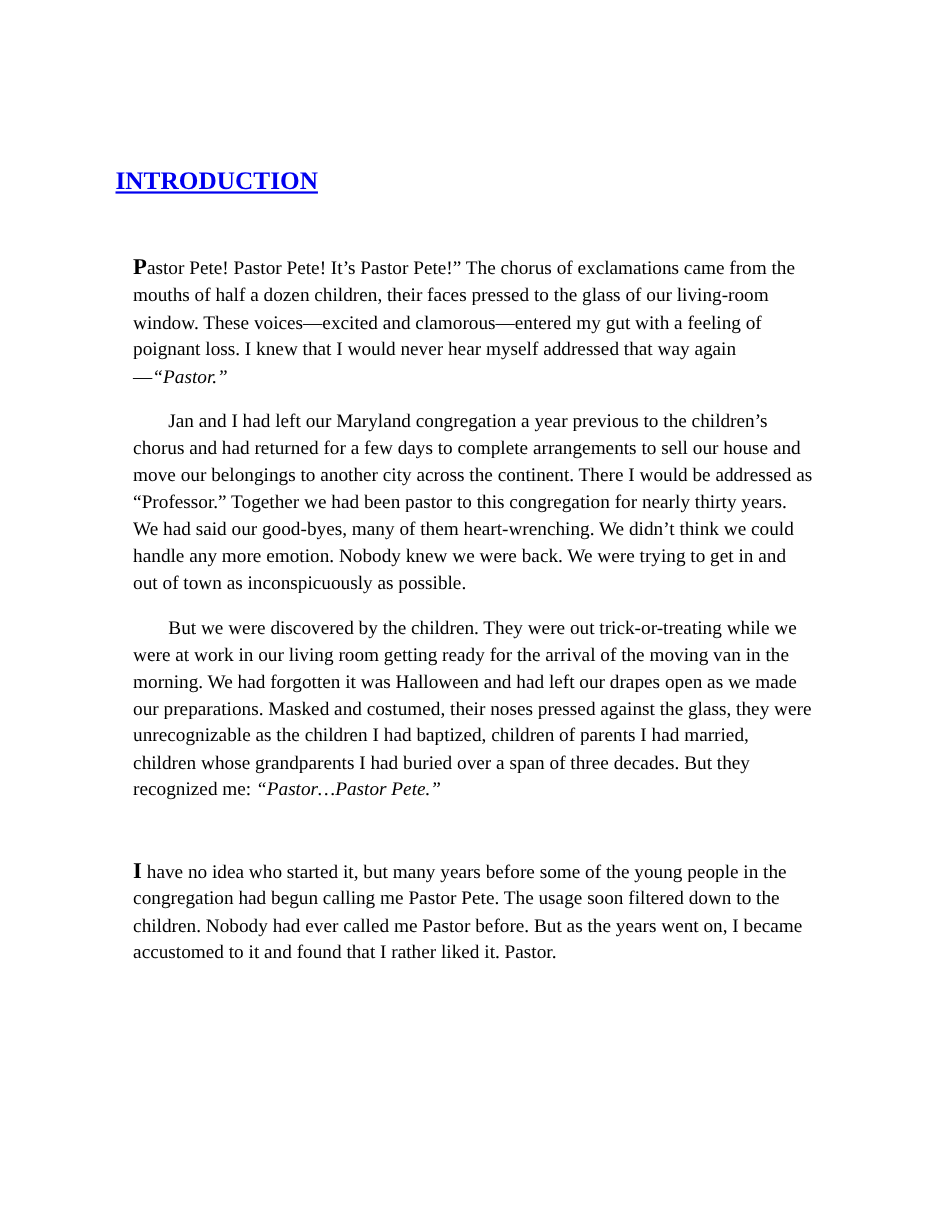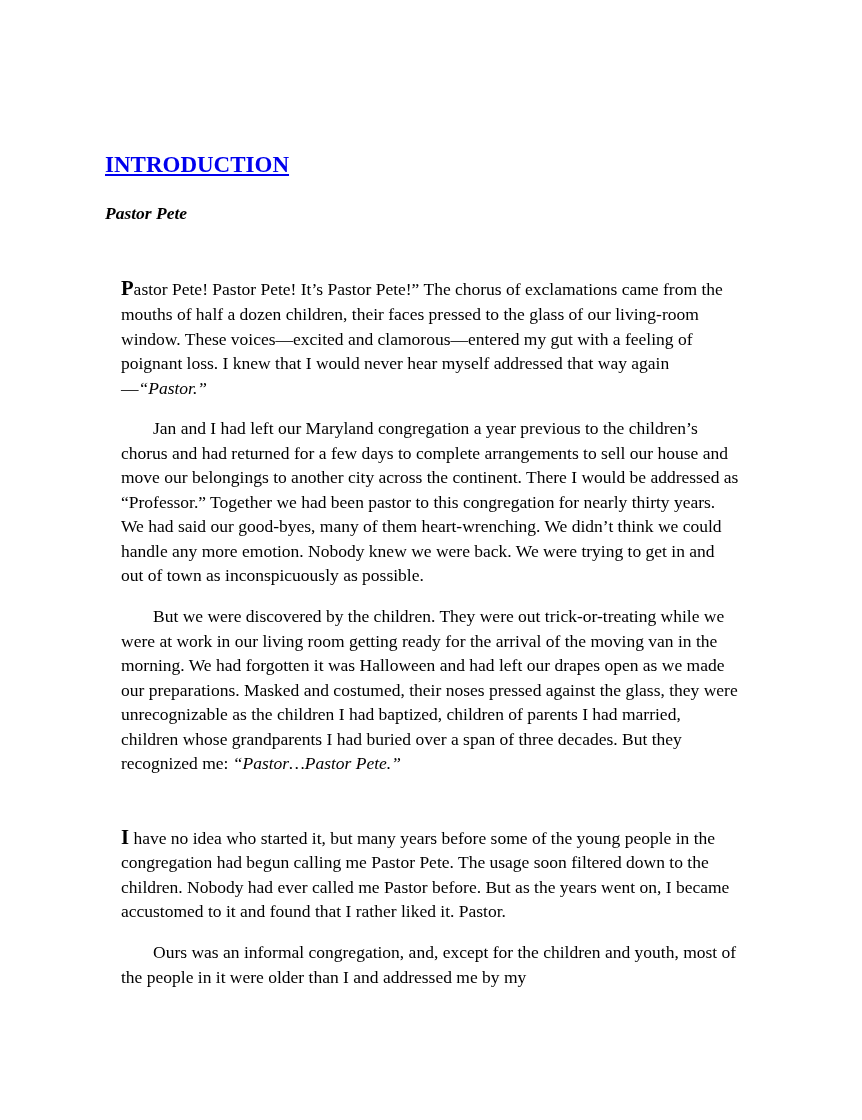--- a/index.html
+++ b/index.html
@@ -63,26 +63,24 @@
   .ital {
     font-style: italic;
   }
 </style>
 </head>
 <body>
 
 <div class="page">
   <div class="content">
     <a class="chapter-heading" style="color: rgb(0, 0, 238);">INTRODUCTION</a>
-    <div class="subheading">Pastor Pete</div>
     <div class="body-text" id="body-container">
         <div class="section">
           <p class="para"><span class="lead">P</span><span>astor Pete! Pastor Pete! It’s Pastor Pete!” The chorus of exclamations came from the mouths of half a dozen children, their faces pressed to the glass of our living-room window. These voices—excited and clamorous—entered my gut with a feeling of poignant loss. I knew that I would never hear myself addressed that way again—</span><span class="ital">“Pastor.”</span></p>
           <p class="para indent"><span>Jan and I had left our Maryland congregation a year previous to the children’s chorus and had returned for a few days to complete arrangements to sell our house and move our belongings to another city across the continent. There I would be addressed as “Professor.” Together we had been pastor to this congregation for nearly thirty years. We had said our good-byes, many of them heart-wrenching. We didn’t think we could handle any more emotion. Nobody knew we were back. We were trying to get in and out of town as inconspicuously as possible.</span></p>
           <p class="para indent"><span>But we were discovered by the children. They were out trick-or-treating while we were at work in our living room getting ready for the arrival of the moving van in the morning. We had forgotten it was Halloween and had left our drapes open as we made our preparations. Masked and costumed, their noses pressed against the glass, they were unrecognizable as the children I had baptized, children of parents I had married, children whose grandparents I had buried over a span of three decades. But they recognized me: </span><span class="ital">“Pastor…Pastor Pete.”</span></p>
         </div>
         <div class="section">
           <p class="para"><span class="lead">I</span><span> have no idea who started it, but many years before some of the young people in the congregation had begun calling me Pastor Pete. The usage soon filtered down to the children. Nobody had ever called me Pastor before. But as the years went on, I became accustomed to it and found that I rather liked it. Pastor.</span></p>
-          <p class="para indent"><span>Ours was an informal congregation, and, except for the children and youth, most of the people in it were older than I and addressed me by my</span></p>
         </div>
       </div>
   </div>
 </div>
 
 </body></html>

